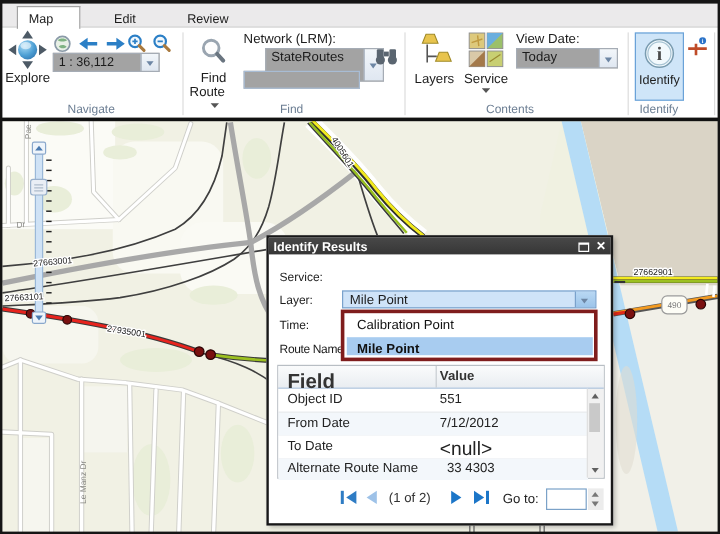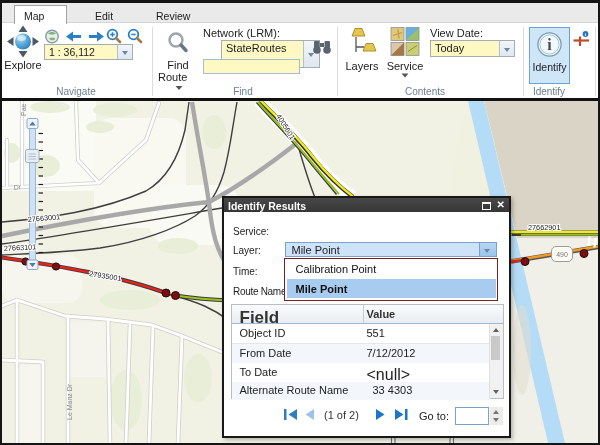--- a/index.html
+++ b/index.html
@@ -1,19 +1,19 @@
 <!DOCTYPE html>
 <html><head><meta charset="utf-8">
 <style>
 html,body{margin:0;padding:0;}
 body{width:600px;height:445px;position:relative;overflow:hidden;background:#fff;
  font-family:"Liberation Sans",sans-serif;}
 .abs{position:absolute;}
 .lbl{position:absolute;font-size:11px;color:#1c1c1c;white-space:nowrap;}
-.combo{position:absolute;background:#fef9c3;border:1px solid #a5acb5;box-sizing:border-box;}
+.combo{position:absolute;background:#a3a3a3;border:1px solid #a5acb5;box-sizing:border-box;}
 .combo .tx{position:absolute;left:4px;top:1px;font-size:11px;color:#1c1c1c;white-space:nowrap;}
 .ddbtn{position:absolute;right:0;top:0;bottom:0;width:14px;border-left:1px solid #b3bfce;
  background:linear-gradient(#f2f6fa,#dfe7f1);}
 .ddbtn:after{content:"";position:absolute;left:50%;top:50%;margin:-1px 0 0 -3.5px;
  border:3.5px solid transparent;border-top:4px solid #6d86a4;border-bottom:none;}
 .grplbl{position:absolute;top:86px;font-size:10px;color:#6c7e93;text-align:center;}
 .sep{position:absolute;top:27px;height:69px;width:1px;background:#dcdcdc;}
 </style></head>
 <body>
 
@@ -321,21 +321,21 @@
  </div>
  <div class="lbl" style="left:9px;top:27.5px;font-size:10px">Service:</div>
  <div class="lbl" style="left:9px;top:47px;font-size:10px">Layer:</div>
  <div class="combo" style="left:60.5px;top:44px;width:212px;height:15px;border-color:#7aa2cc;background:#cfe3f8">
   <div class="tx" style="left:6px">Mile Point</div>
   <div class="ddbtn" style="width:16px;background:linear-gradient(#b9d8f3,#9cc4ea);border-left-color:#7aa2cc"></div>
  </div>
  <div class="lbl" style="left:9px;top:68px;font-size:10px">Time:</div>
  <div class="lbl" style="left:9px;top:87.5px;font-size:10px;letter-spacing:-0.3px">Route Name:</div>
 
- <div class="abs" style="left:60px;top:59.5px;width:214px;height:43px;background:#fff;border:1px solid #7f1d1d;box-sizing:border-box;z-index:3">
+ <div class="abs" style="left:60px;top:59.5px;width:214px;height:43px;background:#fff;border:3px solid #7f1d1d;box-sizing:border-box;z-index:3">
   <div class="abs" style="left:10.5px;top:4.5px;font-size:11px;color:#111">Calibration Point</div>
   <div class="abs" style="left:1.5px;top:20.5px;right:1.5px;bottom:1.5px;background:#a8ccf0"></div>
   <div class="abs" style="left:10.5px;top:24px;font-size:11px;font-weight:bold;color:#111">Mile Point</div>
  </div>
 
  <div class="abs" style="left:6.5px;top:106px;width:273px;height:95px;border:1px solid #b8bec4;box-sizing:border-box">
   <div class="abs" style="left:0;top:0;right:0;height:18px;background:linear-gradient(#fafbfc,#e9edf1);border-bottom:1px solid #9fb9d6">
    <div class="abs" style="left:8px;top:3px;font-size:17px;font-weight:bold;color:#333">Field</div>
    <div class="abs" style="left:131px;top:0;width:1px;height:18px;background:#c8cdd2"></div>
    <div class="abs" style="left:135px;top:3px;font-size:11px;font-weight:bold;color:#333">Value</div>

